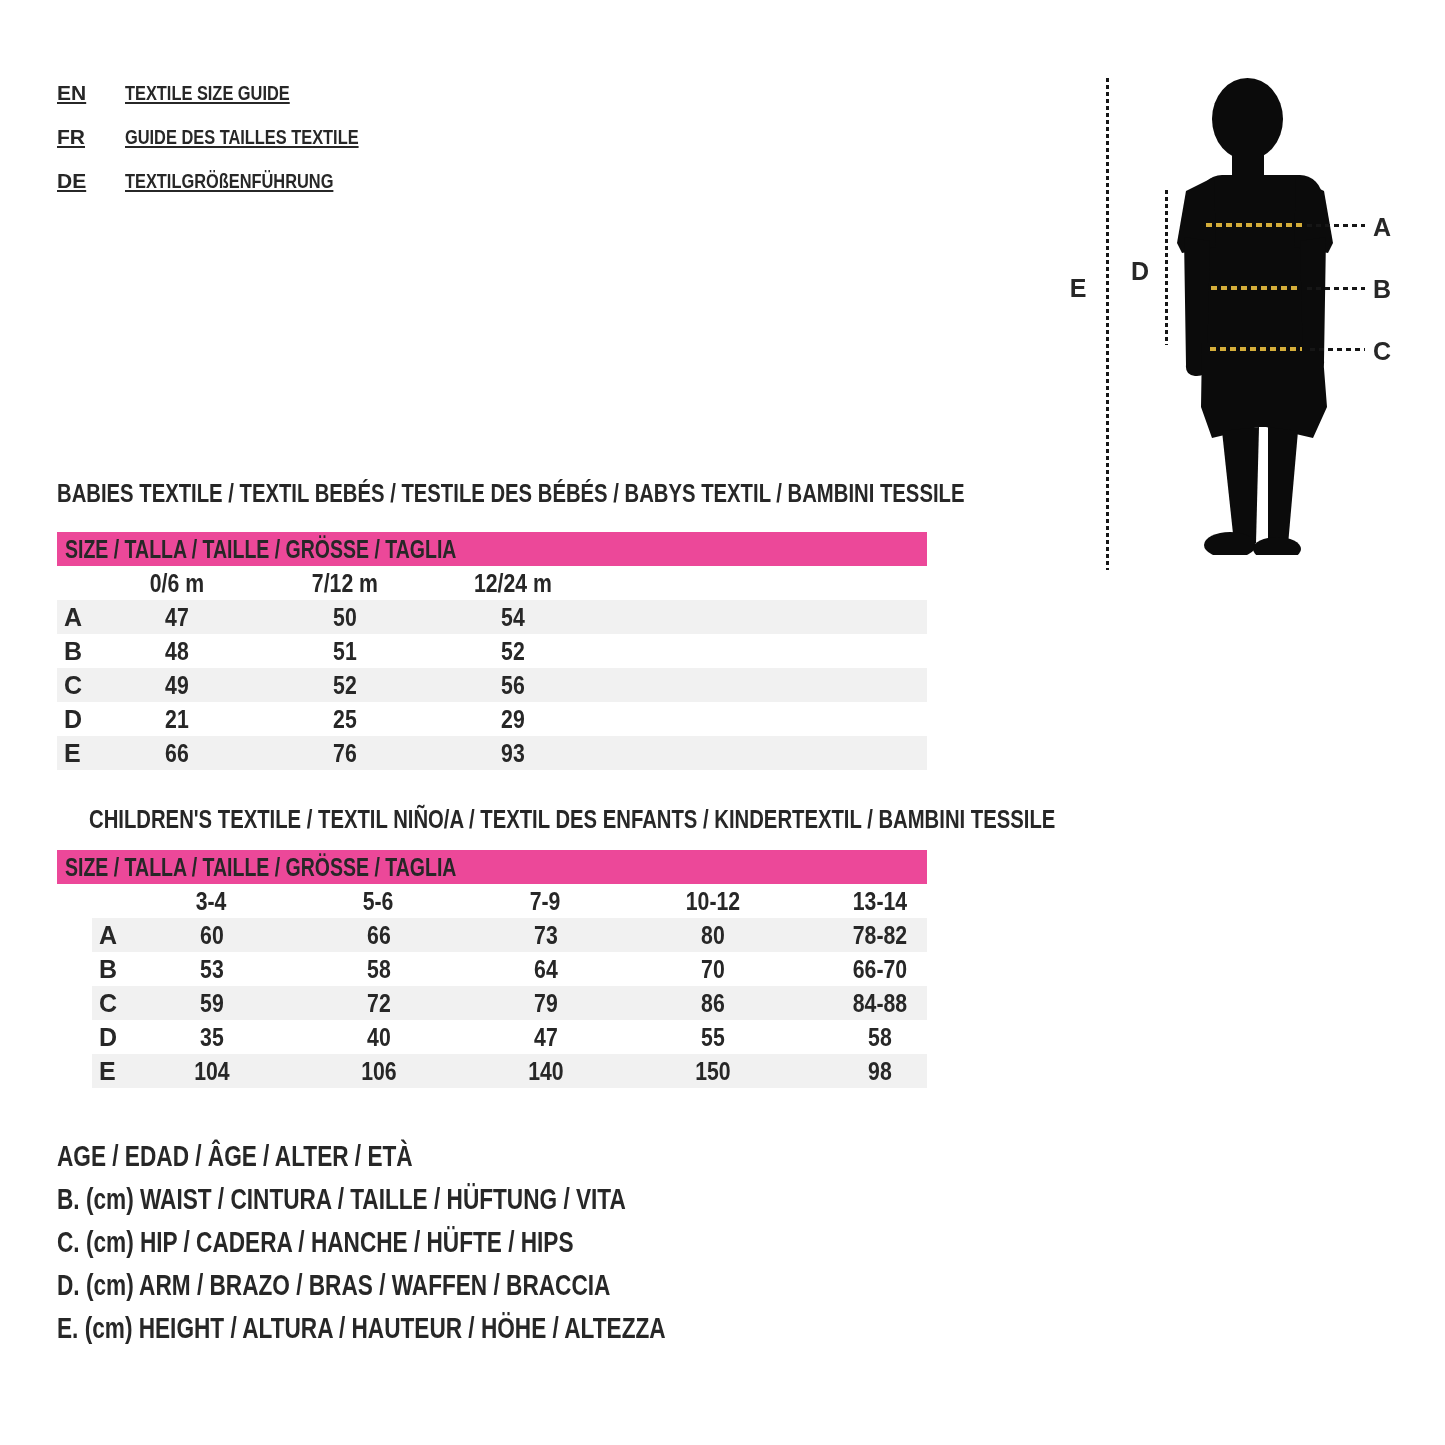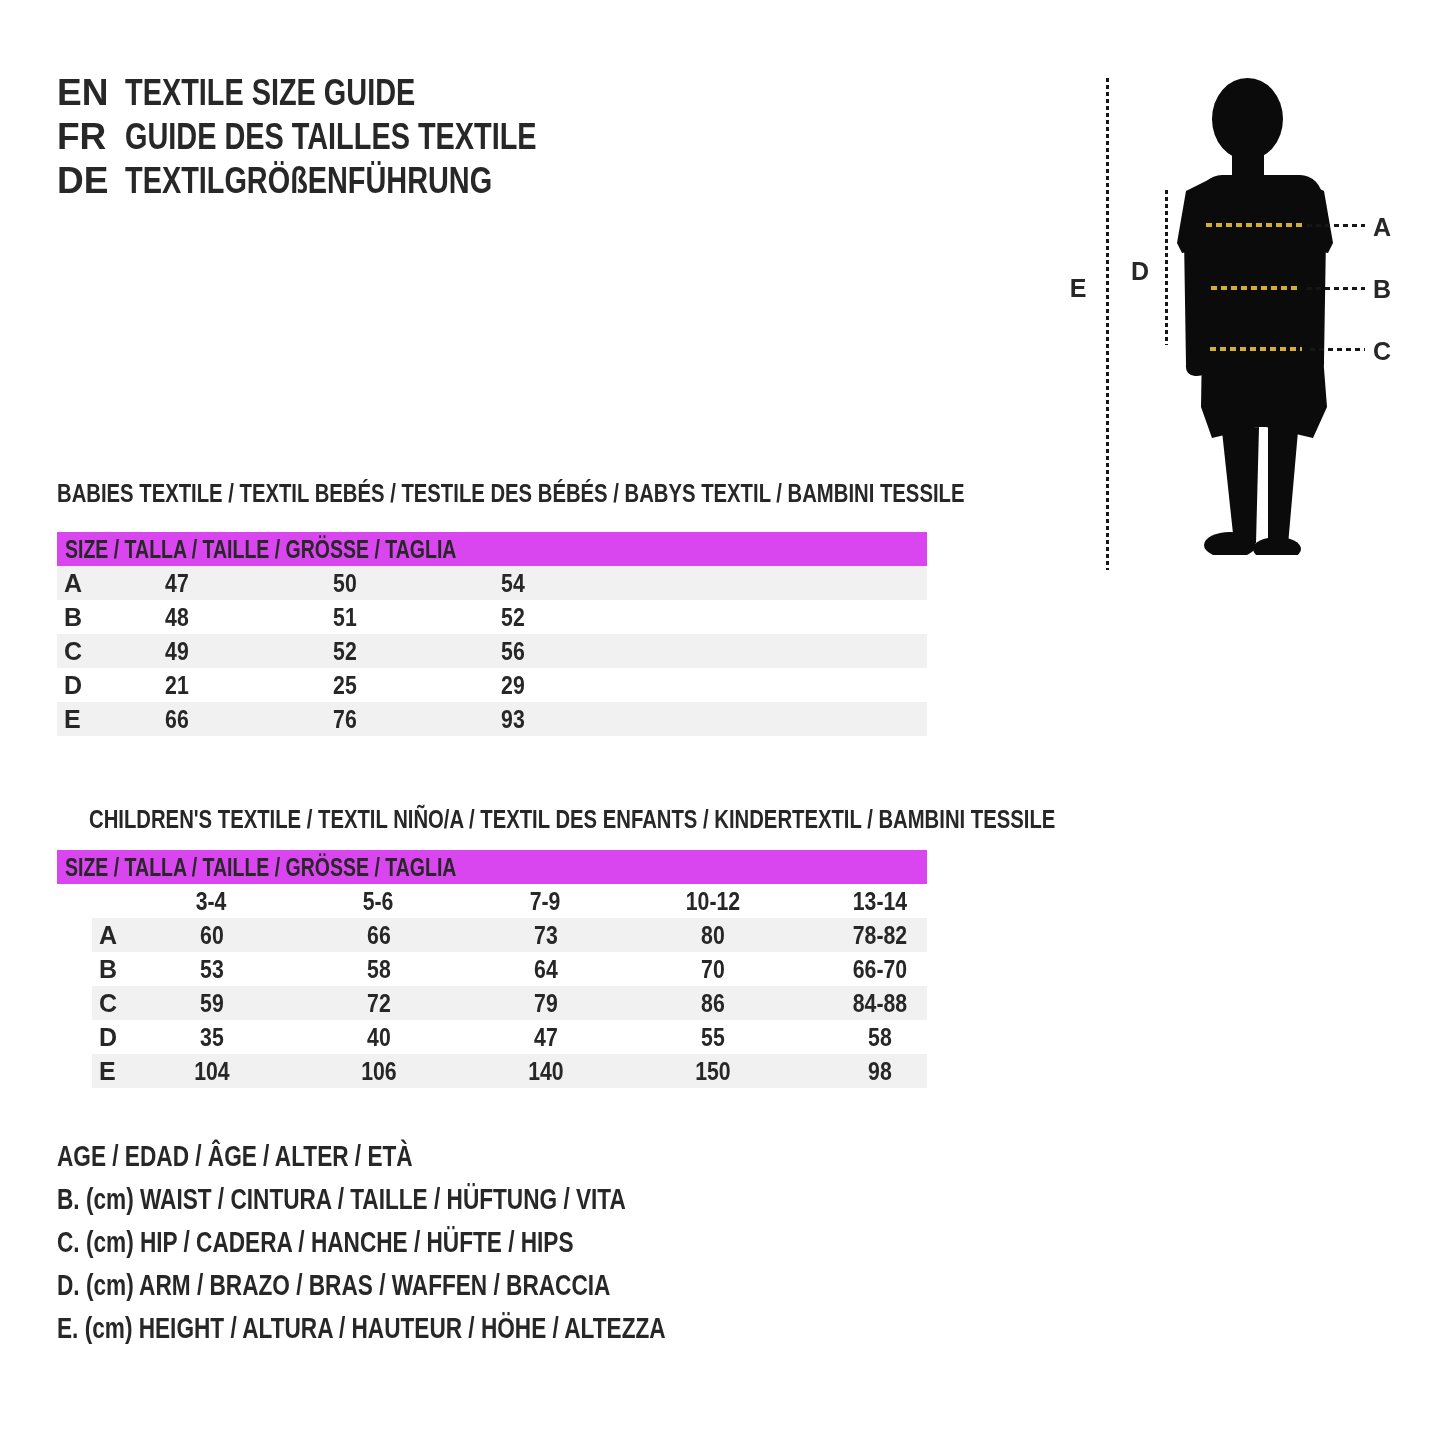--- a/index.html
+++ b/index.html
@@ -6,28 +6,28 @@
   body{width:1445px;height:1445px;position:relative;overflow:hidden;
        font-family:"Liberation Sans","DejaVu Sans",sans-serif;color:#272727;}
   .abs{position:absolute;}
 
   
   .cx{display:inline-block;transform:scaleX(.78);transform-origin:0 50%;white-space:nowrap;font-weight:700;}
   .cxn{display:inline-block;transform:scaleX(.85);transform-origin:50% 50%;white-space:nowrap;font-weight:700;}
 
   
   #lang-block{left:57px;top:71px;}
-  .lang-row{display:flex;height:44px;line-height:44px;font-size:37px;font-weight:700;}
+  .lang-row{display:flex;height:44px;line-height:44px;font-size:21px;font-weight:700;text-decoration:underline;}
   .lang-code{width:68px;flex:0 0 68px;}
   
   .section-title{font-size:26px;font-weight:700;height:28px;line-height:28px;}
 
   
   .size-table{width:870px;}
-  .size-bar{height:34px;line-height:34px;background:#d946ef;padding-left:8px;font-size:25px;}
+  .size-bar{height:34px;line-height:34px;background:#ec4899;padding-left:8px;font-size:25px;}
   .t-row{display:grid;height:34px;line-height:34px;font-size:25px;}
   .t-row.babies{grid-template-columns:36px 168px 168px 168px auto;}
   .t-row.children{grid-template-columns:36px 167px 167px 167px 167px 167px;margin-left:35px;}
   .t-row.shade{background:#f1f1f1;}
   .t-cell{display:flex;align-items:center;justify-content:center;font-weight:700;}
   .t-letter{display:flex;align-items:center;justify-content:flex-start;padding-left:7px;font-weight:700;}
 
   
   #legend{left:57px;top:1135px;}
   .legend-line{height:43px;line-height:43px;font-size:29px;font-weight:700;}
@@ -94,20 +94,33 @@
 </div>
 
 <div class="abs section-title" style="left:57px;top:479px;text-align:center;">
   <span class="cx">BABIES TEXTILE / TEXTIL BEBÉS / TESTILE DES BÉBÉS / BABYS TEXTIL / BAMBINI TESSILE</span>
 </div>
 
 <div class="abs size-table" style="left:57px;top:532px;">
   <div class="size-bar">
     <span class="cx">SIZE / TALLA / TAILLE / GRÖSSE / TAGLIA</span>
   </div>
+  <div class="t-row babies">
+    <div class="t-letter"></div>
+    <div class="t-cell">
+        <span class="cxn">0/6 m</span>
+      </div>
+    <div class="t-cell">
+        <span class="cxn">7/12 m</span>
+      </div>
+    <div class="t-cell">
+        <span class="cxn">12/24 m</span>
+      </div>
+    <div></div>
+  </div>
   <div class="t-row babies shade">
     <div class="t-letter">A</div>
     <div class="t-cell">
         <span class="cxn">47</span>
       </div>
     <div class="t-cell">
         <span class="cxn">50</span>
       </div>
     <div class="t-cell">
         <span class="cxn">54</span>

